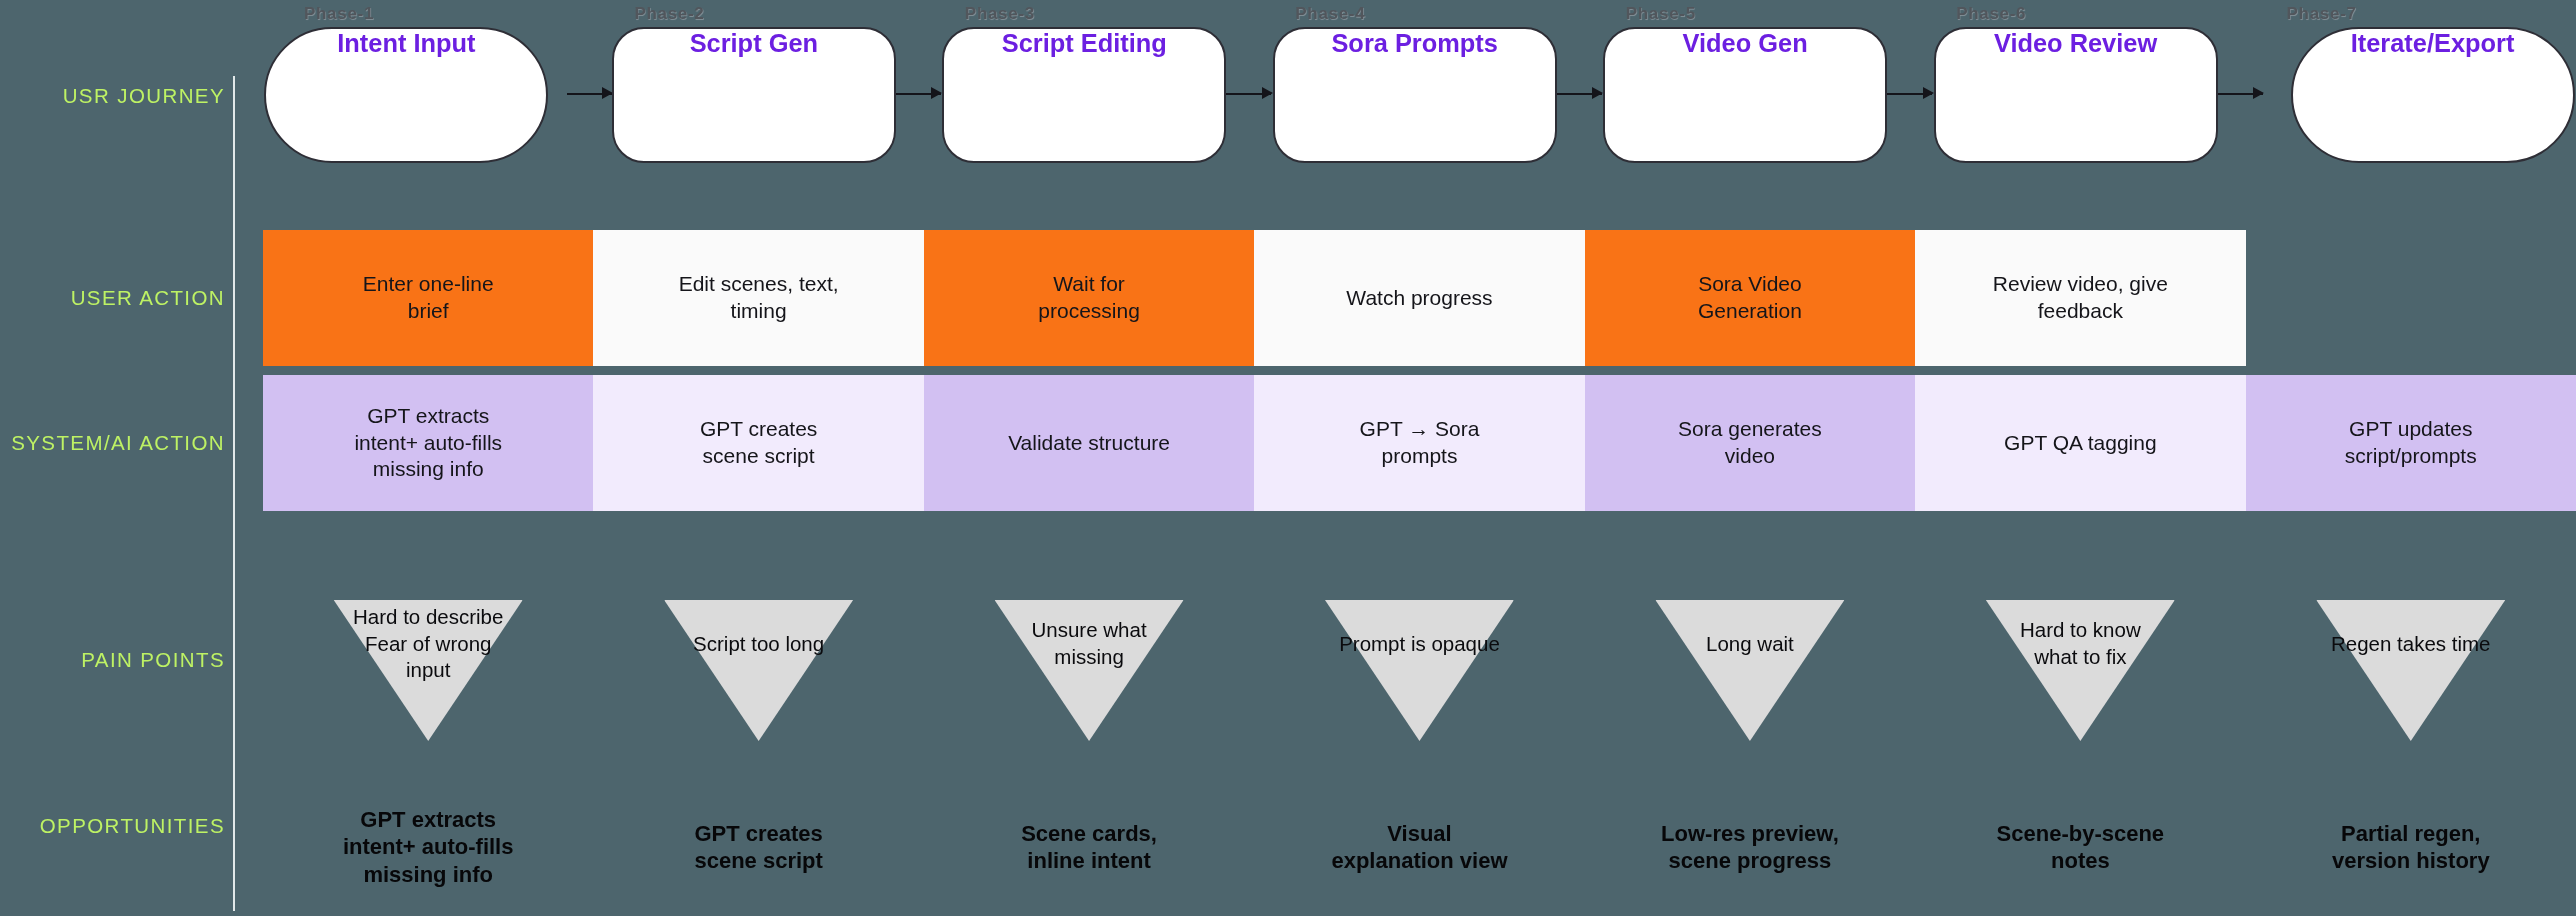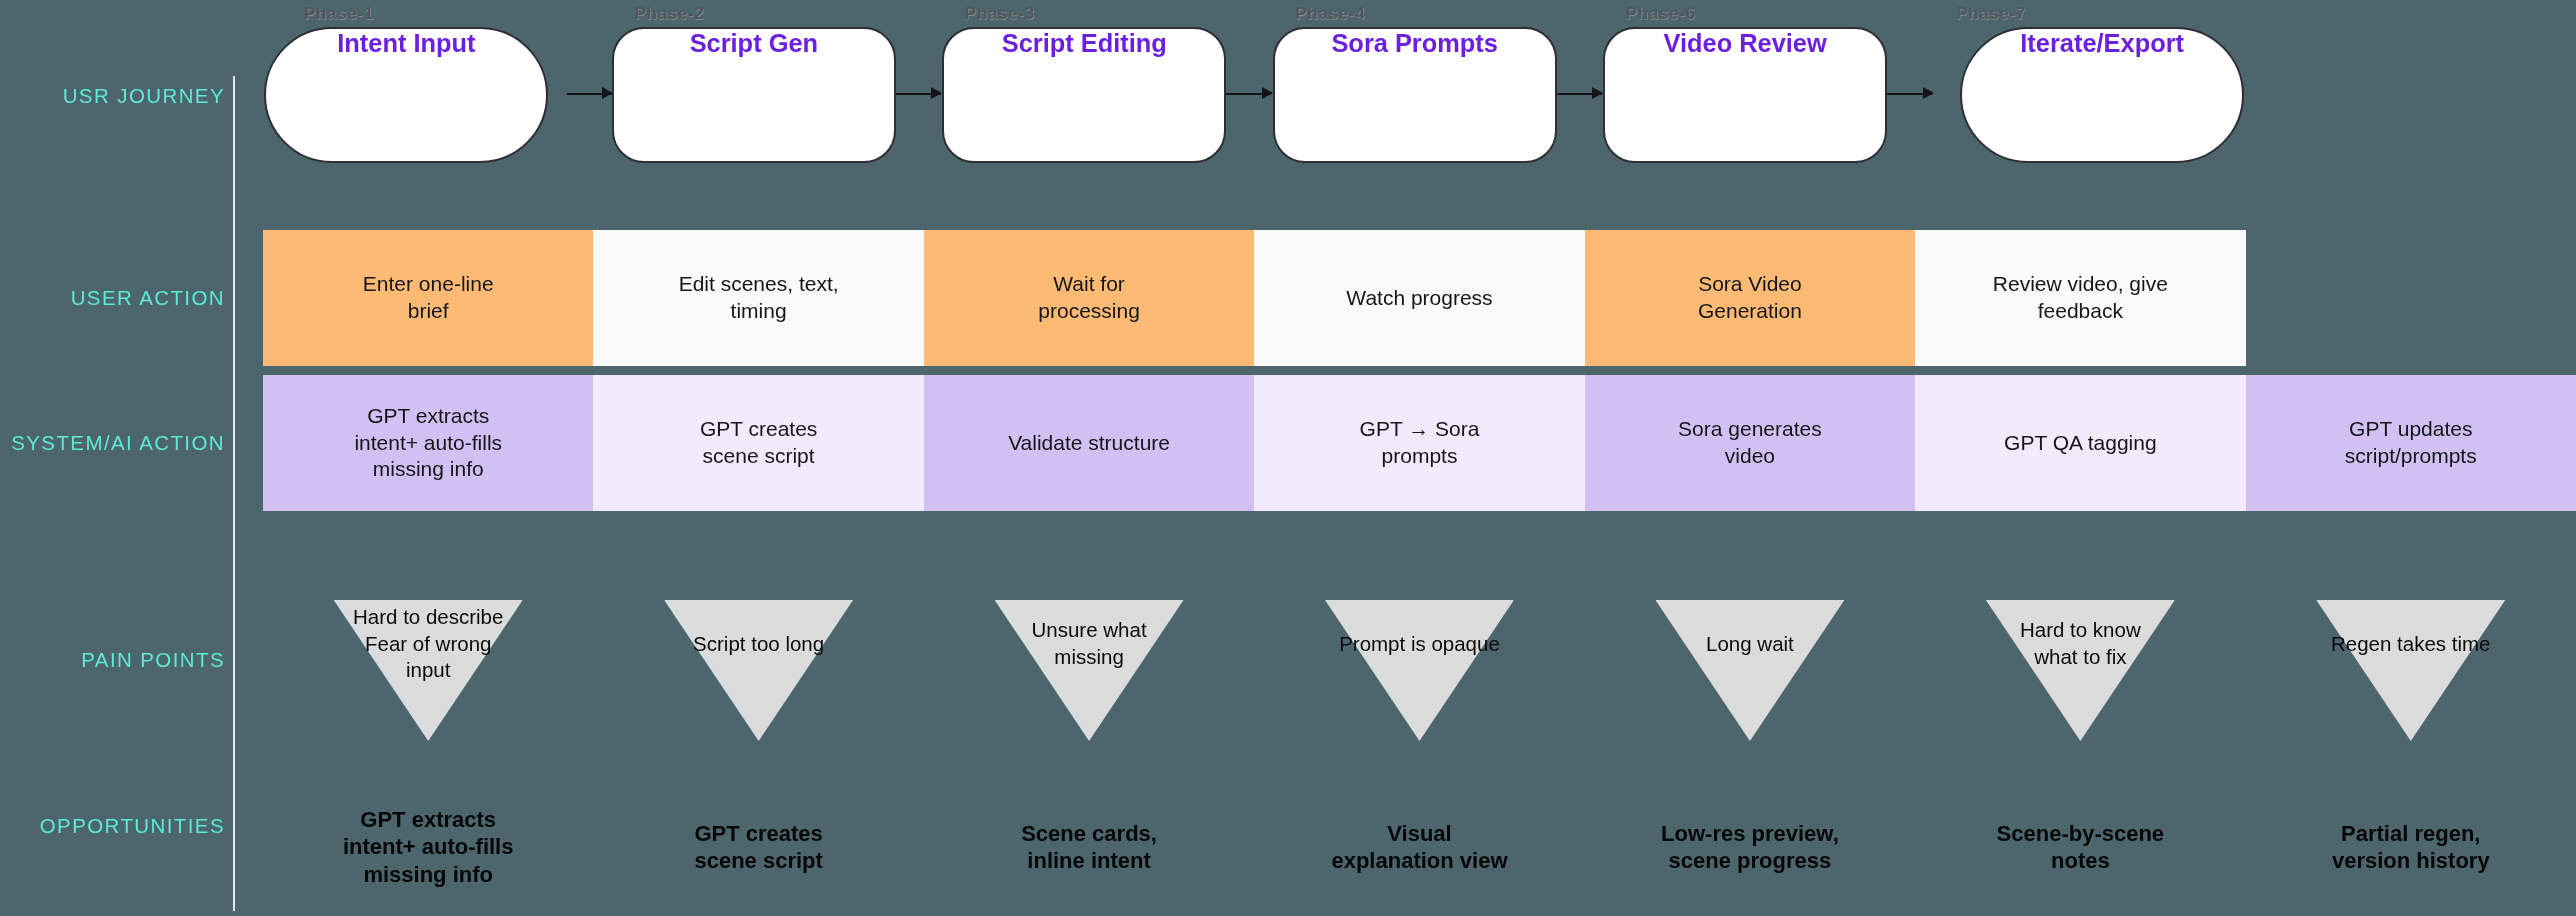--- a/index.html
+++ b/index.html
@@ -8,21 +8,21 @@
     width:2576px;height:917px;
     background:#4d656d;
     font-family:"Liberation Sans", sans-serif;
     overflow:hidden;
   }
   
   .row-label{
     position:absolute;left:0;width:225px;
     display:flex;align-items:center;justify-content:flex-end;
     text-align:right;
-    font-size:20.5px;letter-spacing:1.4px;font-weight:500;color:#5eead4;
+    font-size:20.5px;letter-spacing:1.4px;font-weight:500;color:#bef264;
   }
   #lbl-journey{top:27px;height:137px;}
   #lbl-user{top:230px;height:136px;}
   #lbl-system{top:375px;height:136px;}
   #lbl-pain{top:593px;height:134px;}
   #lbl-opp{top:771px;height:110px;}
   .vline{
     position:absolute;left:233px;top:76px;width:2.1px;height:835px;
     background:rgba(238,243,244,0.92);
   }
@@ -63,21 +63,21 @@
     border-top:6.4px solid transparent;border-bottom:6.4px solid transparent;
   }
   .jcell.first .arrow{right:-18.4px;}
 
   
   .action-cell{
     display:flex;align-items:center;justify-content:center;
     text-align:center;font-size:21px;line-height:1.28;color:#15151a;
     white-space:pre-line;padding:0 21px;box-sizing:border-box;
   }
-  #user-band .c-odd{background:#fdba74;}
+  #user-band .c-odd{background:#f97316;}
   #user-band .c-even{background:#fafafa;}
   #system-band .c-odd{background:#d2c0f2;}
   #system-band .c-even{background:#f2ebfd;}
 
   
   .pain-cell{position:relative;}
   .pain-tri{
     position:absolute;left:50%;top:0;transform:translateX(-50%);
     width:189px;height:141px;background:#dbdbdb;
     clip-path:polygon(0 0,100% 0,50% 100%);
@@ -125,20 +125,27 @@
       <div class="phase-label">Phase-3</div>
       <div class="jbox">
         <span class="jtitle">Script Editing</span>
       </div>
       <div class="arrow"></div>
     </div>
     <div class="jcell">
       <div class="phase-label">Phase-4</div>
       <div class="jbox">
         <span class="jtitle">Sora Prompts</span>
+      </div>
+      <div class="arrow"></div>
+    </div>
+    <div class="jcell">
+      <div class="phase-label">Phase-5</div>
+      <div class="jbox">
+        <span class="jtitle">Video Gen</span>
       </div>
       <div class="arrow"></div>
     </div>
     <div class="jcell">
       <div class="phase-label">Phase-6</div>
       <div class="jbox">
         <span class="jtitle">Video Review</span>
       </div>
       <div class="arrow"></div>
     </div>

